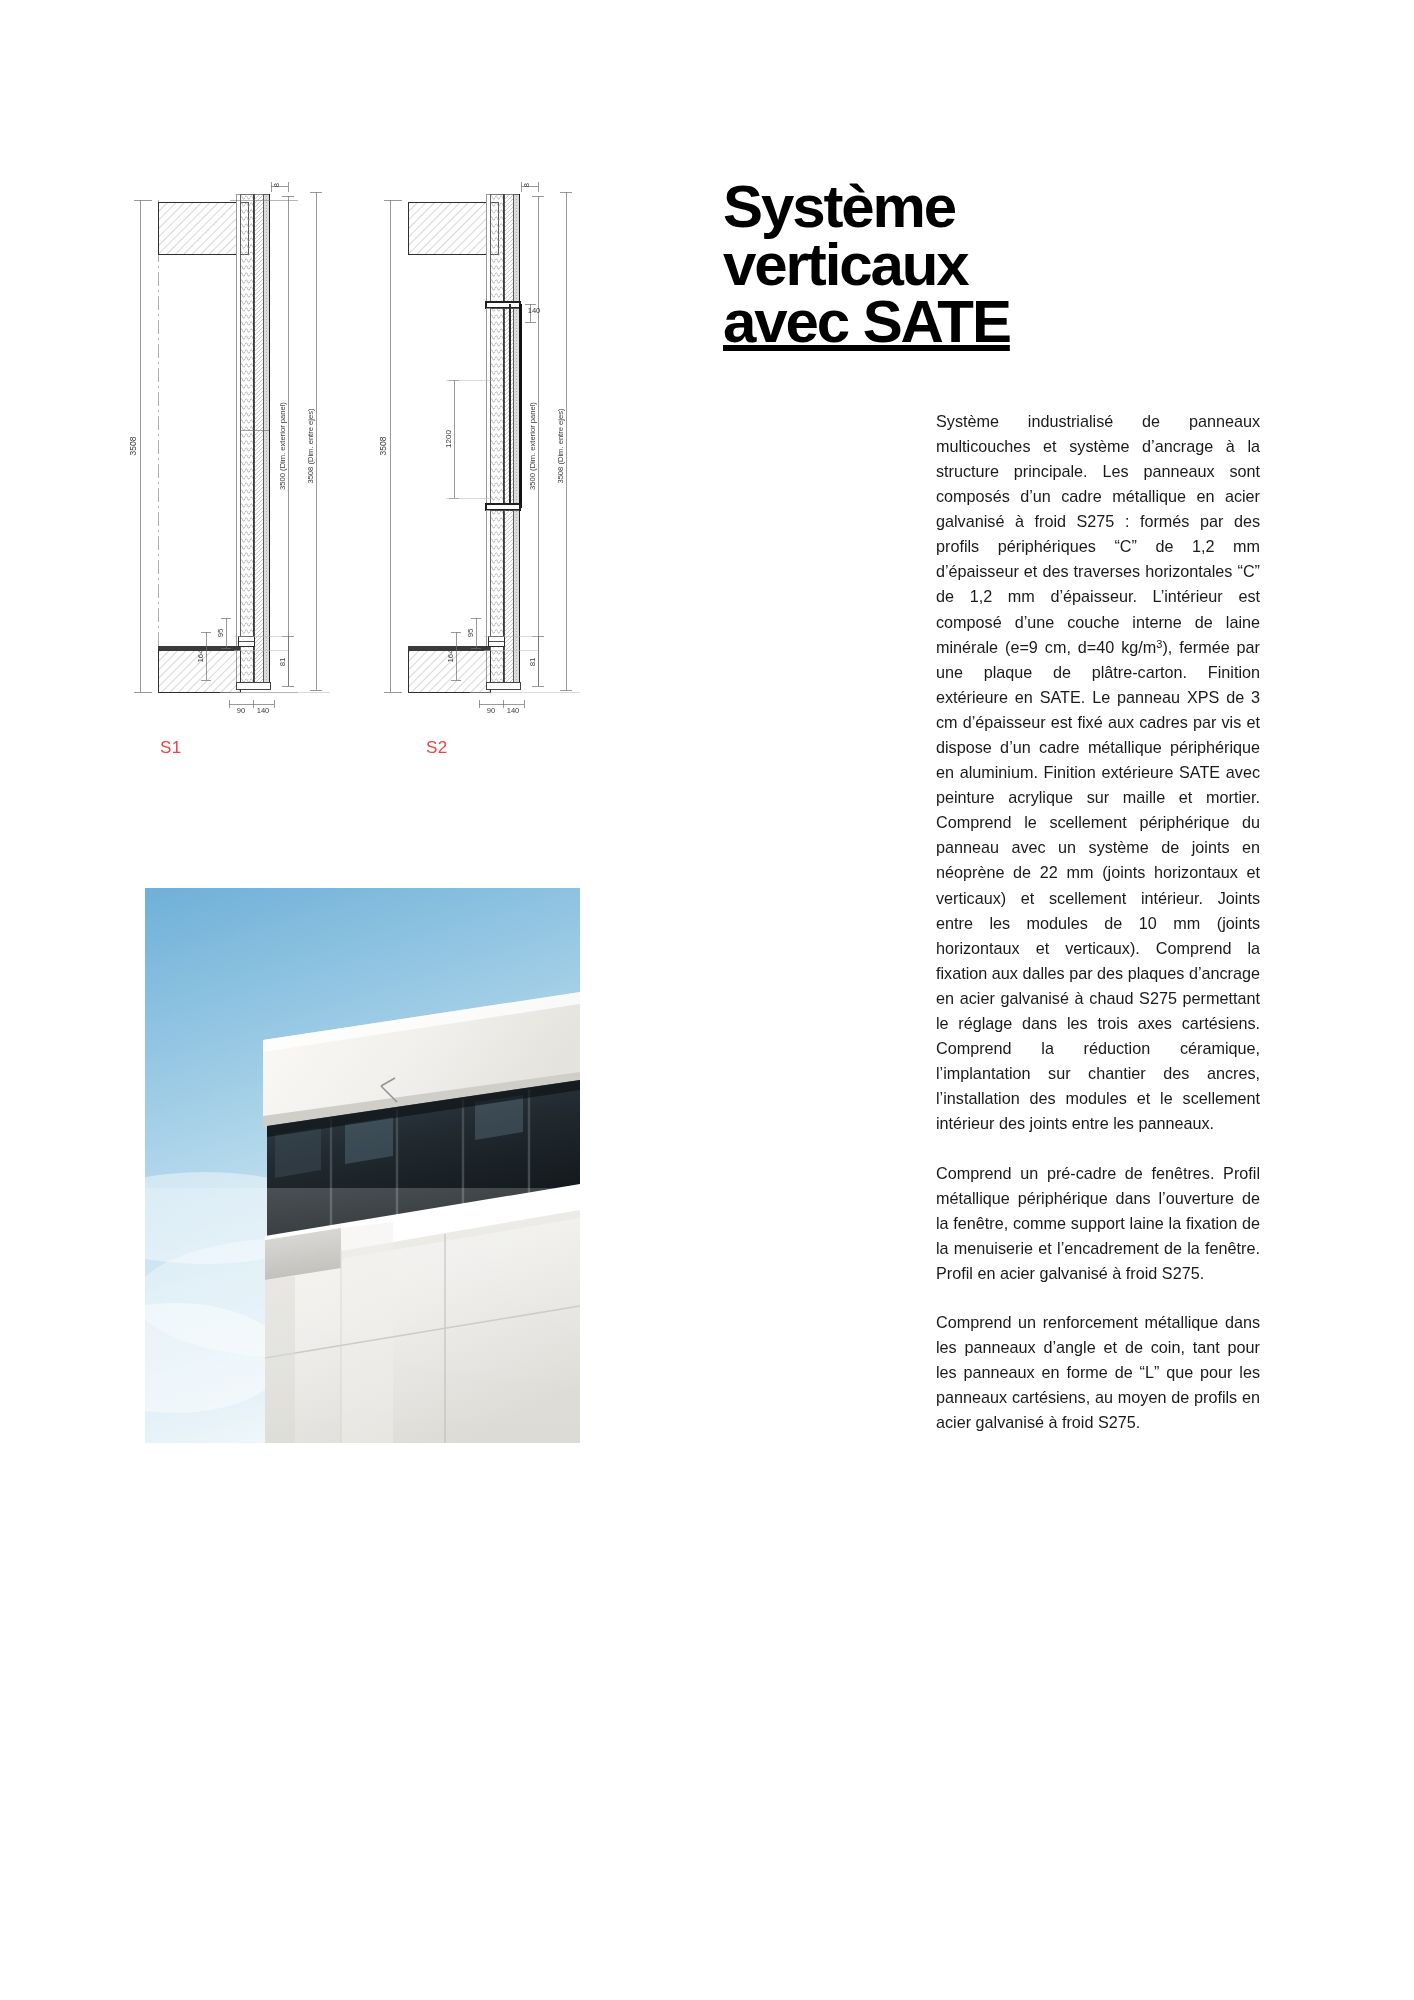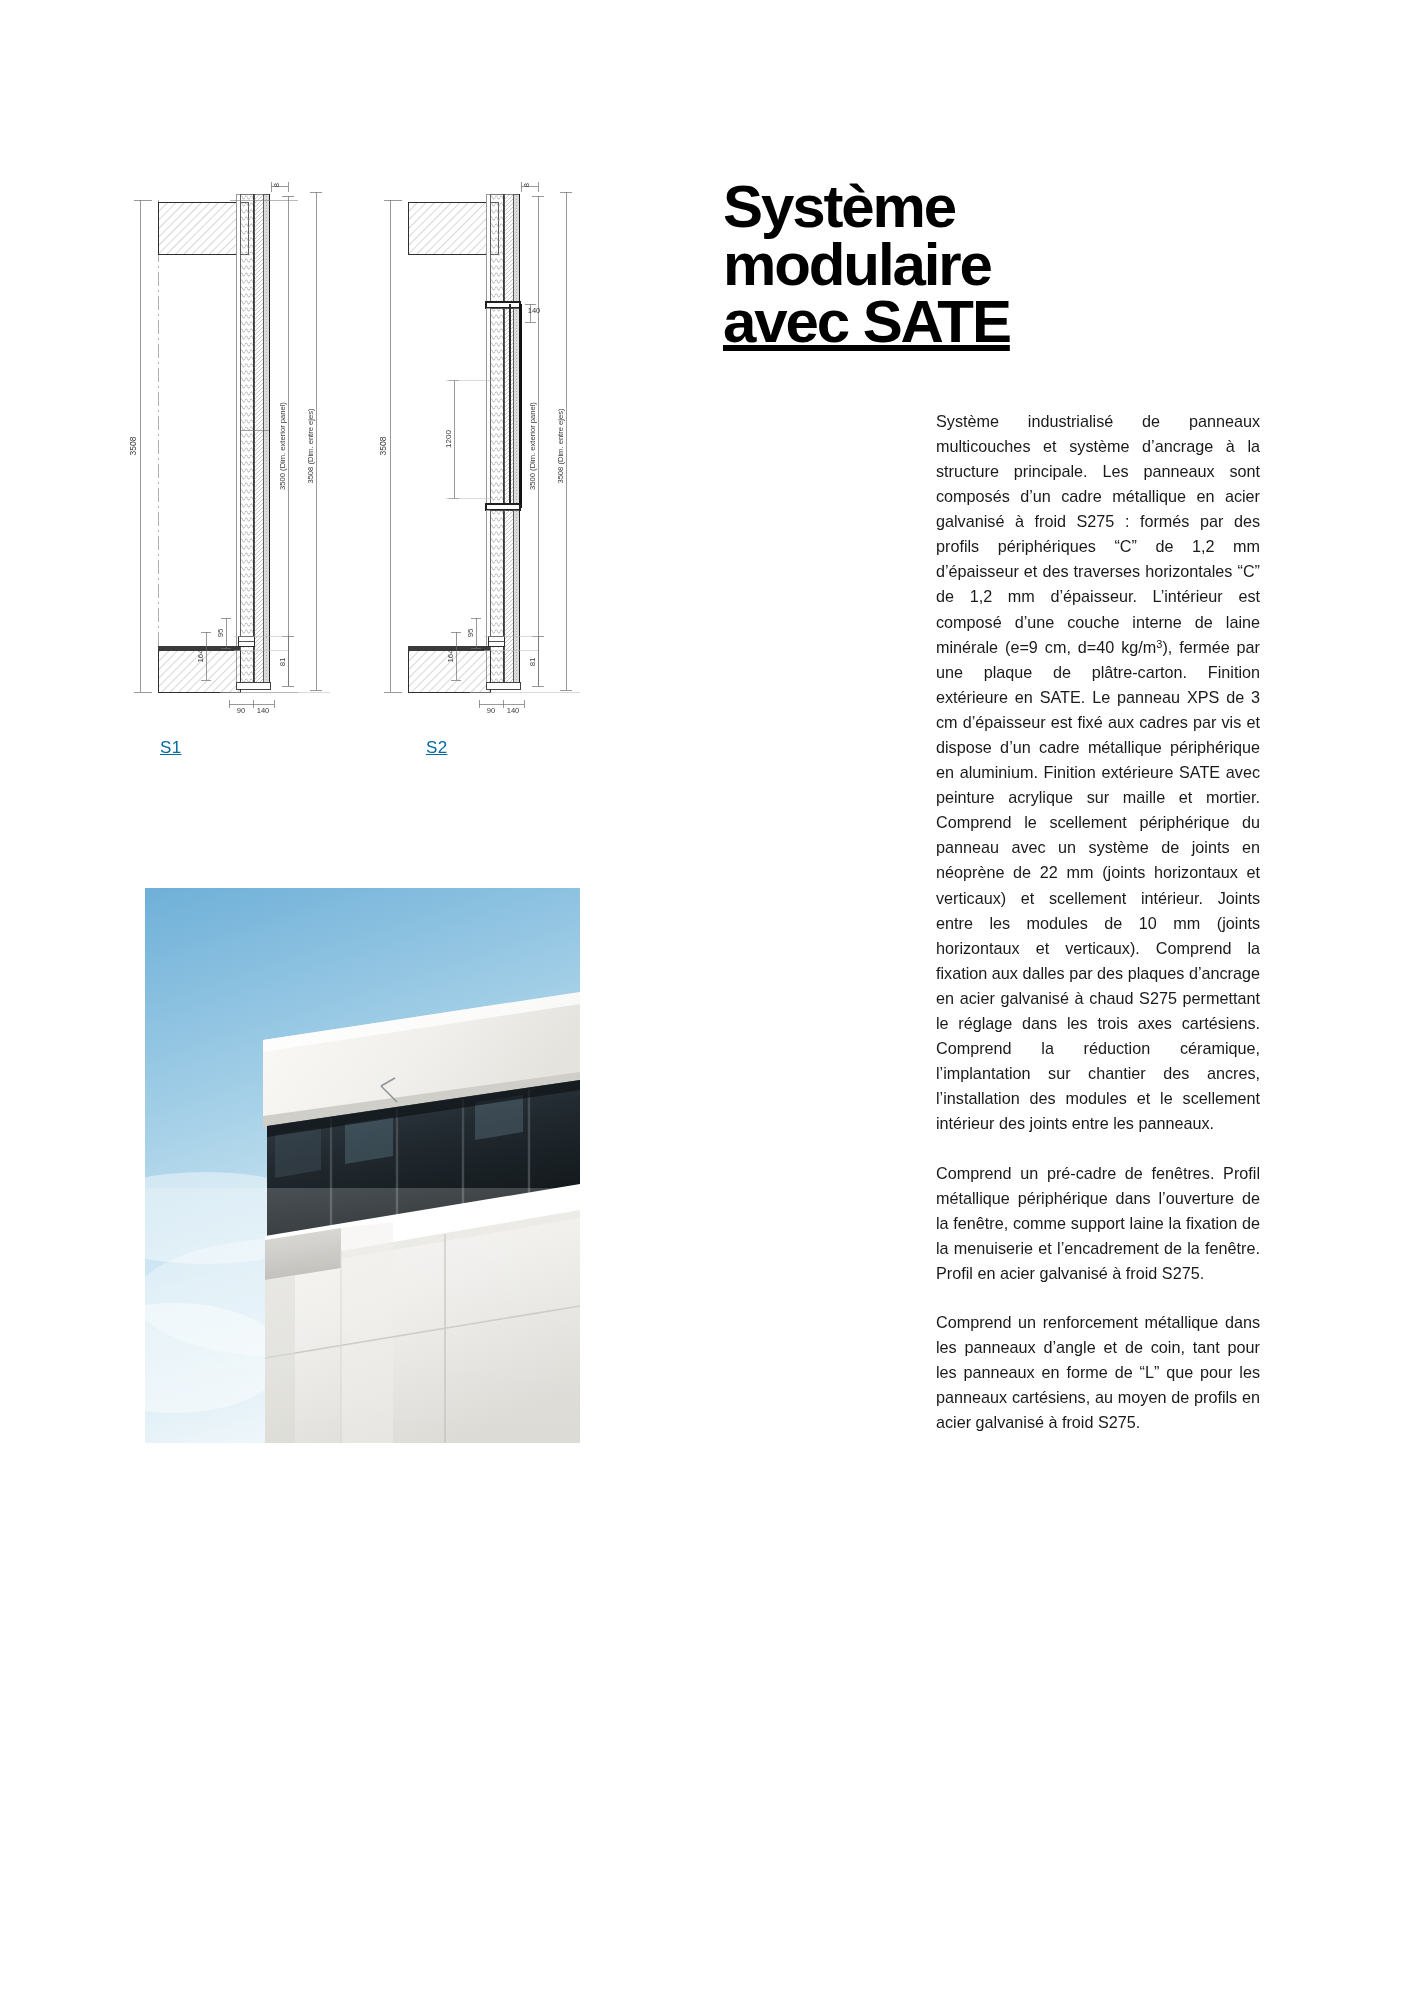--- a/index.html
+++ b/index.html
@@ -76,23 +76,22 @@
     position: absolute;
     left: 130px;
     top: 738px;
     width: 470px;
     height: 28px;
   }
   .sec-label {
     position: absolute;
     font-size: 17px;
     font-weight: 400;
-    color: #0369a1;
+    color: #ef4444;
     letter-spacing: 0.3px;
-    text-decoration: underline;
   }
   .sec-label-s1 { left: 30px; top: 0; }
   .sec-label-s2 { left: 296px; top: 0; }
 
   
   .photo {
     position: absolute;
     left: 145px;
     top: 888px;
     width: 435px;
@@ -416,21 +415,21 @@
         <line x1="252" y1="214" x2="236" y2="198"></line>
         <line x1="236" y1="198" x2="250" y2="190"></line>
       </g>
     </svg>
   </div>
 
   <div class="right-col">
 
     <h1 class="title">
       <span class="tline tline-1">Système</span>
-      <span class="tline tline-2">modulaire</span>
+      <span class="tline tline-2">verticaux</span>
       <span class="tline tline-3">avec SATE</span>
     </h1>
 
     <div class="body-text">
       <p><span>Système industrialisé de panneaux multicouches et système d’ancrage à la structure principale. Les panneaux sont composés d’un cadre métallique en acier galvanisé à froid S275 : formés par des profils périphériques “C” de 1,2 mm d’épaisseur et des traverses horizontales “C” de 1,2 mm d’épaisseur. L’intérieur est composé d’une couche interne de laine minérale (e=9 cm, d=40 kg/m</span><sup>3</sup><span>), fermée par une plaque de plâtre-carton. Finition extérieure en SATE. Le panneau XPS de 3 cm d’épaisseur est fixé aux cadres par vis et dispose d’un cadre métallique périphérique en aluminium. Finition extérieure SATE avec peinture acrylique sur maille et mortier. Comprend le scellement périphérique du panneau avec un système de joints en néoprène de 22 mm (joints horizontaux et verticaux) et scellement intérieur. Joints entre les modules de 10 mm (joints horizontaux et verticaux). Comprend la fixation aux dalles par des plaques d’ancrage en acier galvanisé à chaud S275 permettant le réglage dans les trois axes cartésiens. Comprend la réduction céramique, l’implantation sur chantier des ancres, l’installation des modules et le scellement intérieur des joints entre les panneaux.</span></p>
 
       <p>Comprend un pré-cadre de fenêtres. Profil métallique périphérique dans l’ouverture de la fenêtre, comme support laine la fixation de la menuiserie et l’encadrement de la fenêtre. Profil en acier galvanisé à froid S275.</p>
 
       <p>Comprend un renforcement métallique dans les panneaux d’angle et de coin, tant pour les panneaux en forme de “L” que pour les panneaux cartésiens, au moyen de profils en acier galvanisé à froid S275.</p>
     </div>

